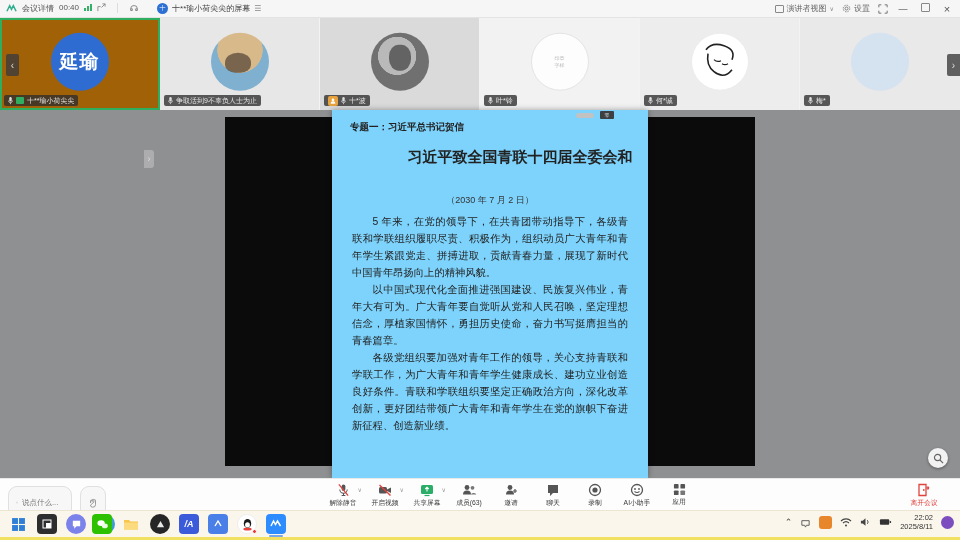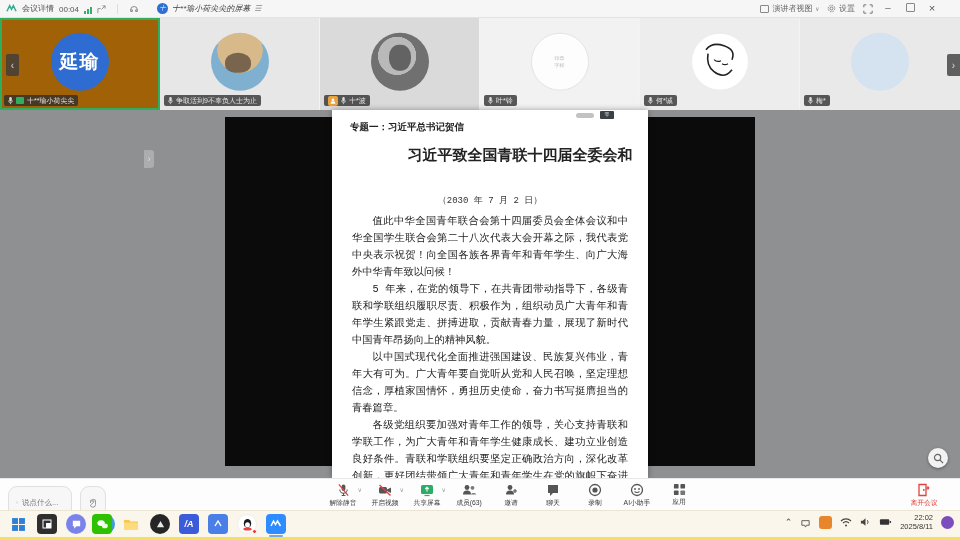--- a/index.html
+++ b/index.html
@@ -3,29 +3,29 @@
 <meta charset="utf-8">
 <style>
   * { margin:0; padding:0; box-sizing:border-box; }
   html,body { width:960px; height:540px; overflow:hidden; background:#777; }
   body { font-family:"Liberation Sans", sans-serif; }
   .stage { position:absolute; top:0; left:0; width:960px; height:540px; background:#8f9092; }
 
   
   .titlebar { position:absolute; top:0; left:0; width:960px; height:18px; background:#f6f6f6;
               border-bottom:1px solid #e3e3e3; display:flex; align-items:center; font-size:8px; color:#555; }
-  .tb-left { display:flex; align-items:flex-end; gap:5px; padding-left:6px; }
+  .tb-left { display:flex; align-items:flex-start; gap:5px; padding-left:6px; }
   .tb-logo { width:11px; height:11px; display:inline-block; }
   .tb-sig { display:flex; align-items:flex-end; gap:1px; height:8px; }
   .tb-sig i { width:2px; background:#35b06a; display:block; }
   .tb-divider { width:1px; height:10px; background:#ddd; margin:0 6px; }
-  .tb-sharetab { display:flex; align-items:center; gap:4px; margin-left:18px; color:#444;font-style:italic; }
+  .tb-sharetab { display:flex; align-items:center; gap:4px; margin-left:18px; color:#444; }
   .tb-shareicon { width:11px; height:11px; border-radius:50%; background:#2d6fd2; color:#fff;
                   font-size:6px; display:flex; align-items:center; justify-content:center; }
-  .tb-right { margin-left:auto; display:flex; align-items:center; gap:8px; padding-right:21px; color:#666;font-family:Liberation Mono, monospace; }
+  .tb-right { margin-left:auto; display:flex; align-items:center; gap:8px; padding-right:6px; color:#666; }
   .tb-right .grp { display:flex; align-items:center; gap:3px; }
   .winbtn { font-size:9px; color:#555; width:14px; text-align:center; cursor:default; }
   .ico-box { width:9px; height:8px; border:1px solid #888; border-radius:1px; display:inline-block; }
   .ico-full { width:9px; height:9px; border:1px solid #888; border-radius:1px; display:inline-block; position:relative; }
 
   
   .filmstrip { position:absolute; top:18px; left:0; width:960px; height:92px; background:#ececec; display:flex; }
   .thumb { position:relative; width:160px; height:92px; background:#e0e0e0; border-right:1px solid #f3f3f3; overflow:hidden; }
   .thumb.sel { outline:2px solid #2fae5f; outline-offset:-2px; background:#a16207; }
   .avatar { position:absolute; left:50%; top:50%; transform:translate(-50%,-54%); width:58px; height:58px; border-radius:50%;
@@ -48,22 +48,22 @@
   .nav-left { left:6px; border-radius:2px; }
   .nav-right { right:0; border-radius:2px 0 0 2px; }
   .toast { position:absolute; top:36px; right:14px; width:136px; height:21px; background:rgba(32,32,32,.88); border-radius:3px;
            display:flex; align-items:center; gap:5px; padding:0 7px; color:#f0f0f0; font-size:8px; z-index:6; }
 
   
   .mainarea { position:absolute; top:110px; left:0; width:960px; height:368px; background:#8f9092; }
   .black-rect { position:absolute; top:7px; height:349px; background:#0b0b0b; }
   .black-left { left:225px; width:107px; }
   .black-right { left:648px; width:107px; }
-  .page { position:absolute; left:332px; top:0; width:316px; height:368px; background:#ffffff; box-shadow:0 0 6px rgba(0,0,0,.35);
-          font-family:Liberation Mono, monospace; color:#222; }
+  .page { position:absolute; left:332px; top:0; width:316px; height:368px; background:#7dd3fc; box-shadow:0 0 6px rgba(0,0,0,.35);
+          font-family:Liberation Sans, sans-serif; color:#222; }
   .page-pill { position:absolute; left:244px; top:3px; width:18px; height:5px; border-radius:3px; background:#c2c2c2; }
   .page-tabdark { position:absolute; left:268px; top:1px; width:14px; height:8px; background:#3d4043; border-radius:1px; color:#cfd3d6; font-size:5px; text-align:center; line-height:8px; }
   .doc-tag { position:absolute; left:18px; top:11px; font-size:9.5px; font-weight:bold; }
   .doc-title { position:absolute; left:0; top:36px; width:100%; text-align:center; font-size:15px; font-weight:bold; line-height:21px;margin-left:30px; }
   .doc-date { position:absolute; left:0; top:84px; width:100%; text-align:center; font-size:9px; color:#333; }
   .doc-body { position:absolute; left:20px; top:103px; width:276px; font-size:10.3px; line-height:17px; text-align:justify; }
   .doc-body p { text-indent:2em; margin:0; }
   .expander { position:absolute; left:144px; top:40px; width:10px; height:18px; background:rgba(230,230,230,.35);
               border-radius:0 3px 3px 0; color:#ddd; font-size:9px; display:flex; align-items:center; justify-content:center; }
   .zoom-fab { position:absolute; right:12px; bottom:10px; width:20px; height:20px; border-radius:50%; background:#f2f2f2;
@@ -98,21 +98,21 @@
 <body>
 
 <div class="stage">
 
   <header class="titlebar">
     <div class="tb-left">
       <svg class="tb-logo" viewBox="0 0 12 12">
           <path d="M1 9 L4 3 L6 7 L8 3 L11 9" fill="none" stroke="#2fae8f" stroke-width="1.6"></path>
         </svg>
       <span>会议详情</span>
-      <span>00:04</span>
+      <span>00:40</span>
       <span class="tb-sig">
           <i style="height:3px"></i>
           <i style="height:5px"></i>
           <i style="height:7px"></i>
         </span>
       <svg width="9" height="9" viewBox="0 0 10 10">
           <path d="M1 9 V4 H4 M6 1 H9 V4 M9 1 L5 5" fill="none" stroke="#888" stroke-width="1"></path>
         </svg>
       <span class="tb-divider"></span>
       <svg width="10" height="10" viewBox="0 0 12 12">
@@ -237,21 +237,20 @@
 
     <div class="page">
       <div class="page-pill"></div>
       <div class="page-tabdark">零</div>
       <div class="doc-tag">专题一：习近平总书记贺信</div>
       <div class="doc-title">
         <div>习近平致全国青联十四届全委会和</div>
       </div>
       <div class="doc-date">（2030 年 7 月 2 日）</div>
       <div class="doc-body">
-        <p>值此中华全国青年联合会第十四届委员会全体会议和中华全国学生联合会第二十八次代表大会开幕之际，我代表党中央表示祝贺！向全国各族各界青年和青年学生、向广大海外中华青年致以问候！</p>
         <p>5 年来，在党的领导下，在共青团带动指导下，各级青联和学联组织履职尽责、积极作为，组织动员广大青年和青年学生紧跟党走、拼搏进取，贡献青春力量，展现了新时代中国青年昂扬向上的精神风貌。</p>
         <p>以中国式现代化全面推进强国建设、民族复兴伟业，青年大有可为。广大青年要自觉听从党和人民召唤，坚定理想信念，厚植家国情怀，勇担历史使命，奋力书写挺膺担当的青春篇章。</p>
         <p>各级党组织要加强对青年工作的领导，关心支持青联和学联工作，为广大青年和青年学生健康成长、建功立业创造良好条件。青联和学联组织要坚定正确政治方向，深化改革创新，更好团结带领广大青年和青年学生在党的旗帜下奋进新征程、创造新业绩。</p>
       </div>
     </div>
 
     <div class="expander">›</div>
     <div class="zoom-fab">
       <svg width="11" height="11" viewBox="0 0 12 12">
           <circle cx="5" cy="5" r="3.4" fill="none" stroke="#666" stroke-width="1.3"></circle>

